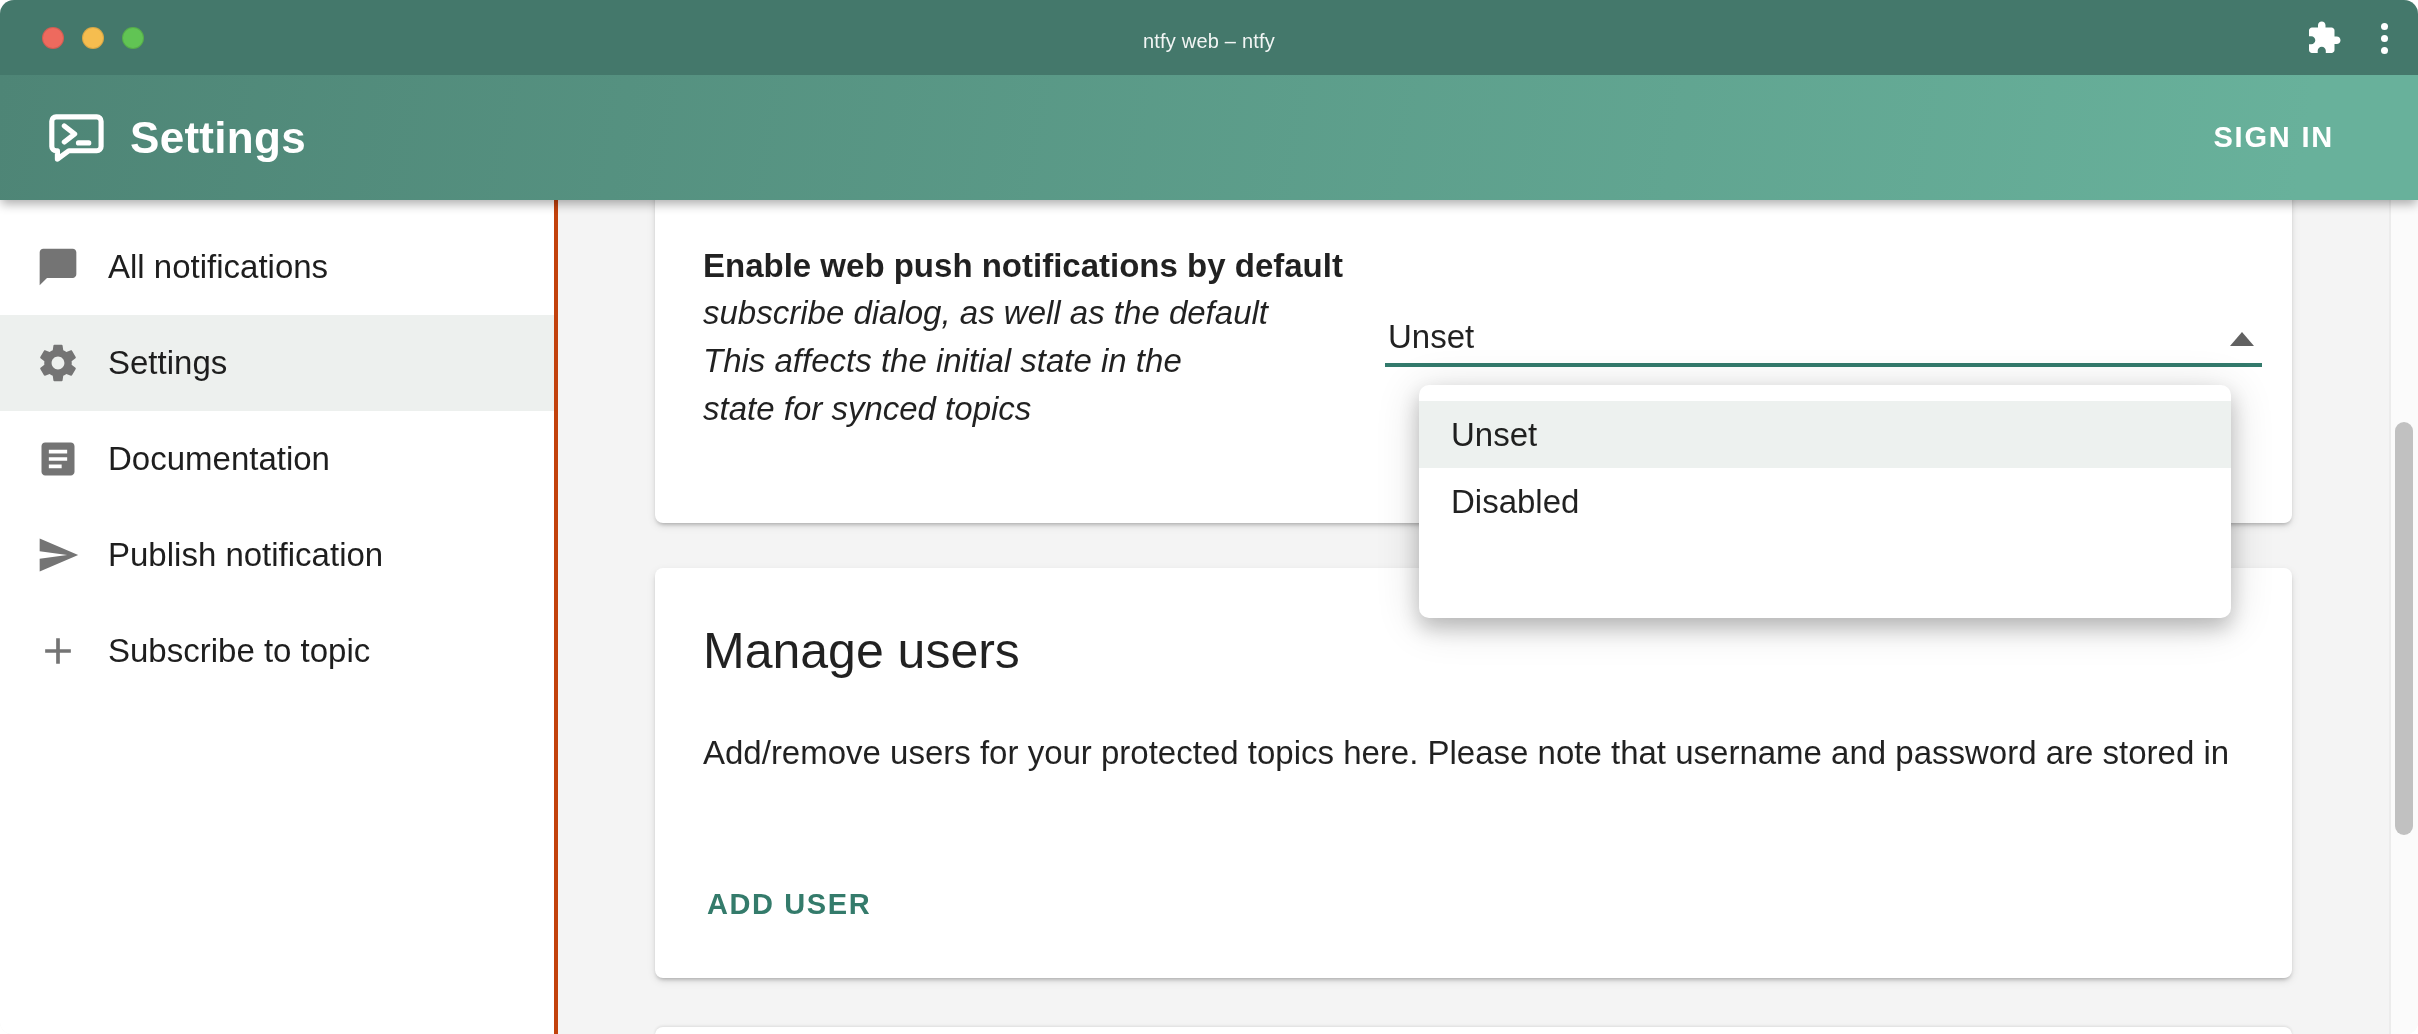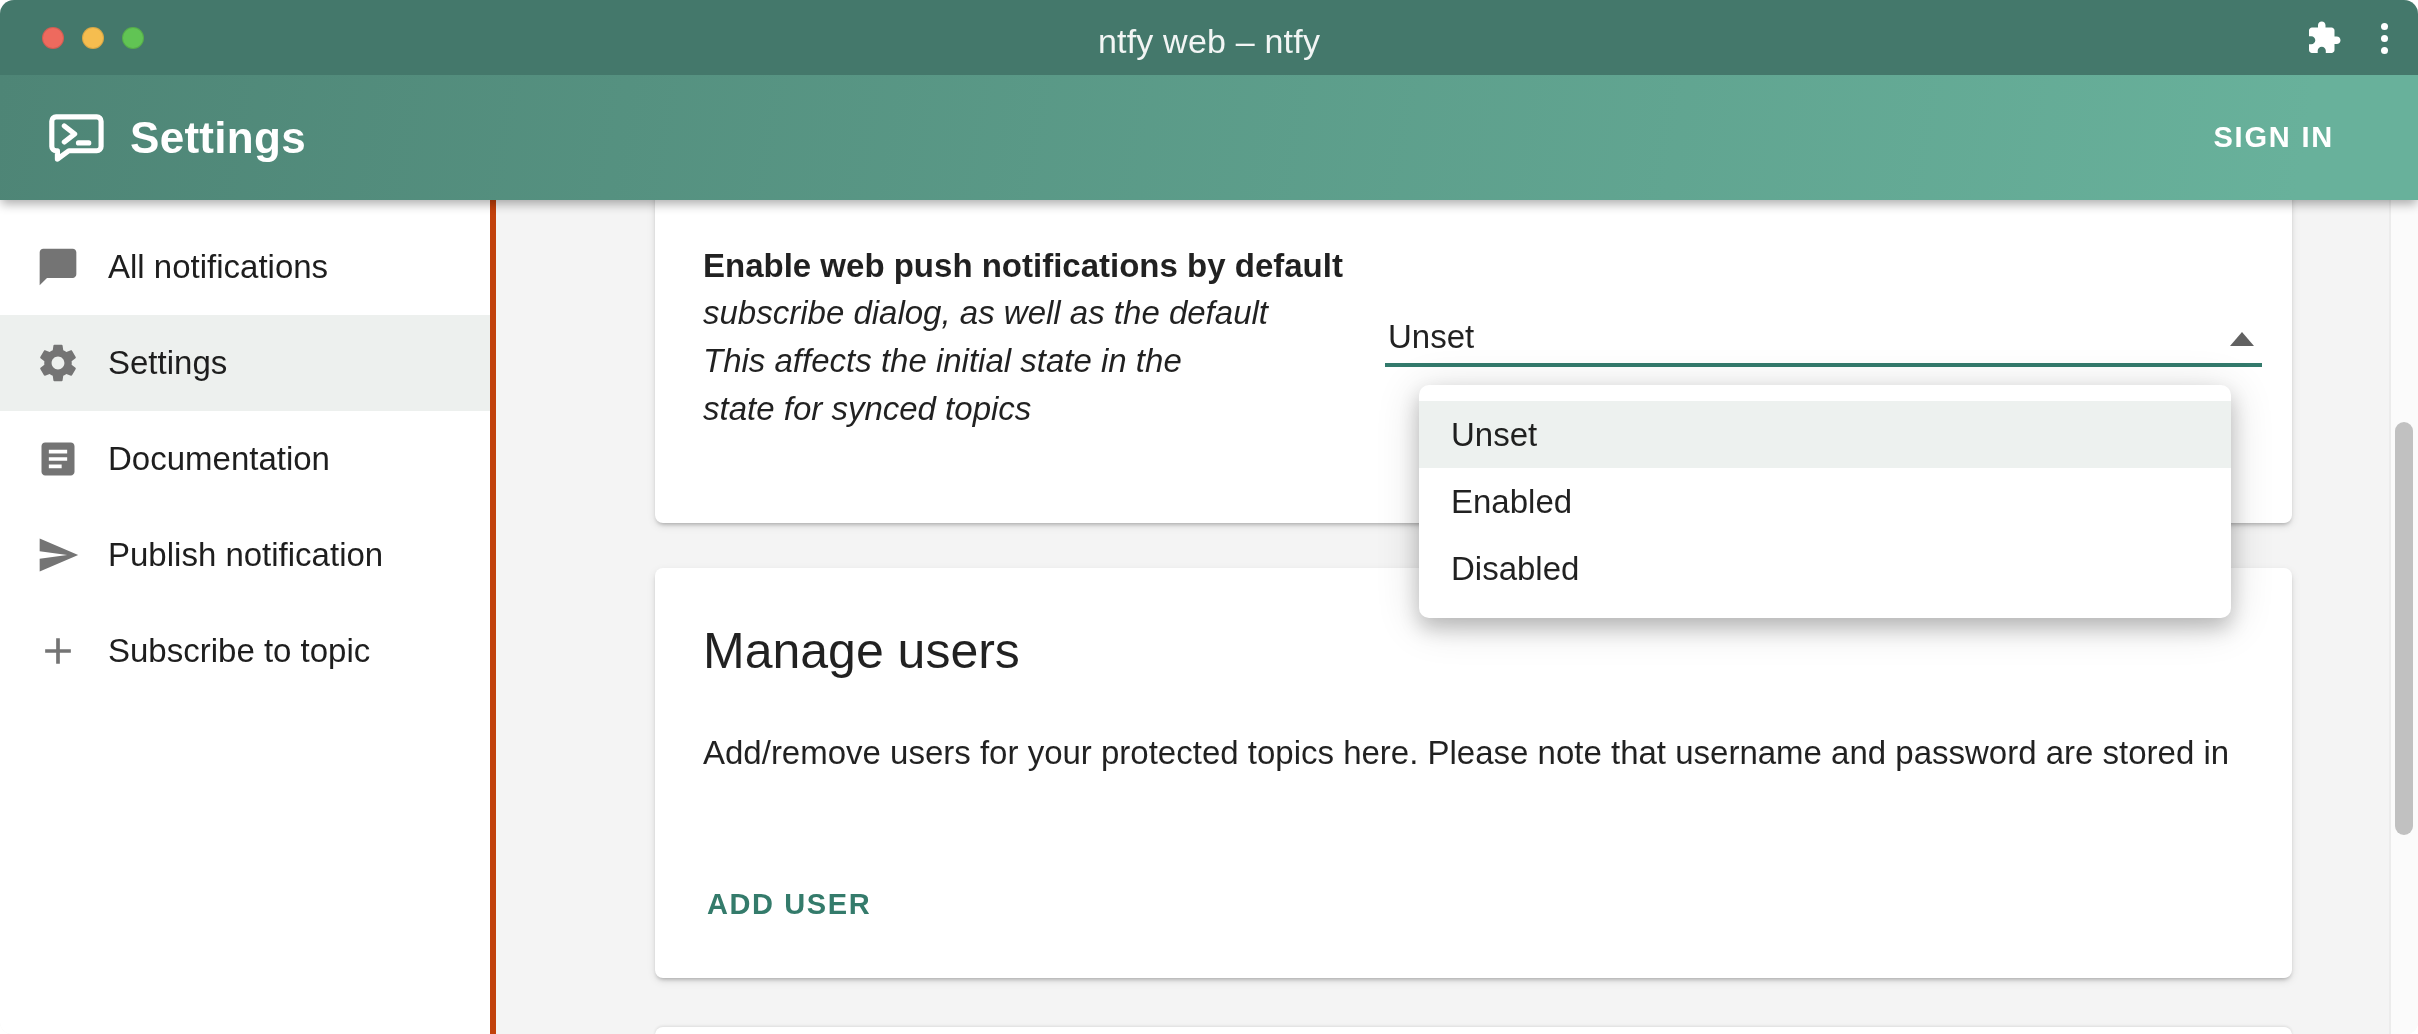--- a/index.html
+++ b/index.html
@@ -18,21 +18,21 @@
     background:#44786b; z-index:40;
   }
   .traffic { position:absolute; top:27px; width:22px; height:22px; border-radius:50%;
     box-shadow: inset 0 0 0 1px rgba(0,0,0,0.12); }
   .light-close { left:42px; background:#ee6a5e; }
   .light-min   { left:82px; background:#f5bd4f; }
   .light-zoom  { left:122px; background:#61c454; }
   .titlebar-title {
     position:absolute; left:0; right:0; top:0; height:83px;
     display:flex; align-items:center; justify-content:center;
-    color:rgba(255,255,255,0.93); font-size:34px; letter-spacing:0.2px;
+    color:rgba(255,255,255,0.93); font-size:20px; letter-spacing:0.2px;
   }
   .puzzle-btn { position:absolute; right:76px; top:20px; width:36px; height:36px; }
   .menu-dots { position:absolute; right:16px; top:20px; width:36px; height:36px;
     display:flex; flex-direction:column; align-items:center; justify-content:center; gap:5px; }
   .menu-dots span { width:7px; height:7px; border-radius:50%; background:#ffffff; display:block; }
 
   
   .appbar {
     position:absolute; left:0; top:75px; width:100%; height:125px;
     background:linear-gradient(100deg, #4e8576 0%, #68b19b 95%);
@@ -44,22 +44,22 @@
     margin-left:26px; color:#ffffff; font-size:44px; font-weight:700; letter-spacing:0.3px;
   }
   .signin-btn {
     position:absolute; right:72px; top:0; height:125px; display:flex; align-items:center;
     color:#ffffff; font-size:29px; font-weight:700; letter-spacing:1.8px;
     padding:0 12px; cursor:pointer;
   }
 
   
   .sidebar {
-    position:absolute; left:0; top:200px; bottom:0; width:496px;
-    background:#ffffff; border-right:6px solid #c2410c; z-index:2;
+    position:absolute; left:0; top:200px; bottom:0; width:558px;
+    background:#ffffff; border-right:4px solid #c2410c; z-index:2;
   }
   .nav-item {
     position:absolute; left:0; width:100%; height:96px;
     display:flex; align-items:center; padding-left:36px; cursor:pointer;
   }
   .nav-item.active { background:#edf0ee; }
   .nav-icon { width:44px; height:44px; flex:0 0 auto; fill:#747474; }
   .nav-label { margin-left:28px; font-size:33px; color:#1e1e1e; }
 
   
@@ -215,21 +215,20 @@
     <div class="users-desc">
       <div>Add/remove users for your protected topics here. Please note that username and password are stored in</div>
     </div>
     <div class="add-user-btn">ADD USER</div>
   </div>
 
   <div class="card card-next"></div>
 
   <div class="dropdown">
     <div class="dd-item selected">Unset</div>
-    <div class="dd-item">Enabled</div>
     <div class="dd-item">Disabled</div>
   </div>
 
   <div class="scroll-track">
     <div class="scroll-thumb"></div>
   </div>
 
 </div>
 
 </body></html>

